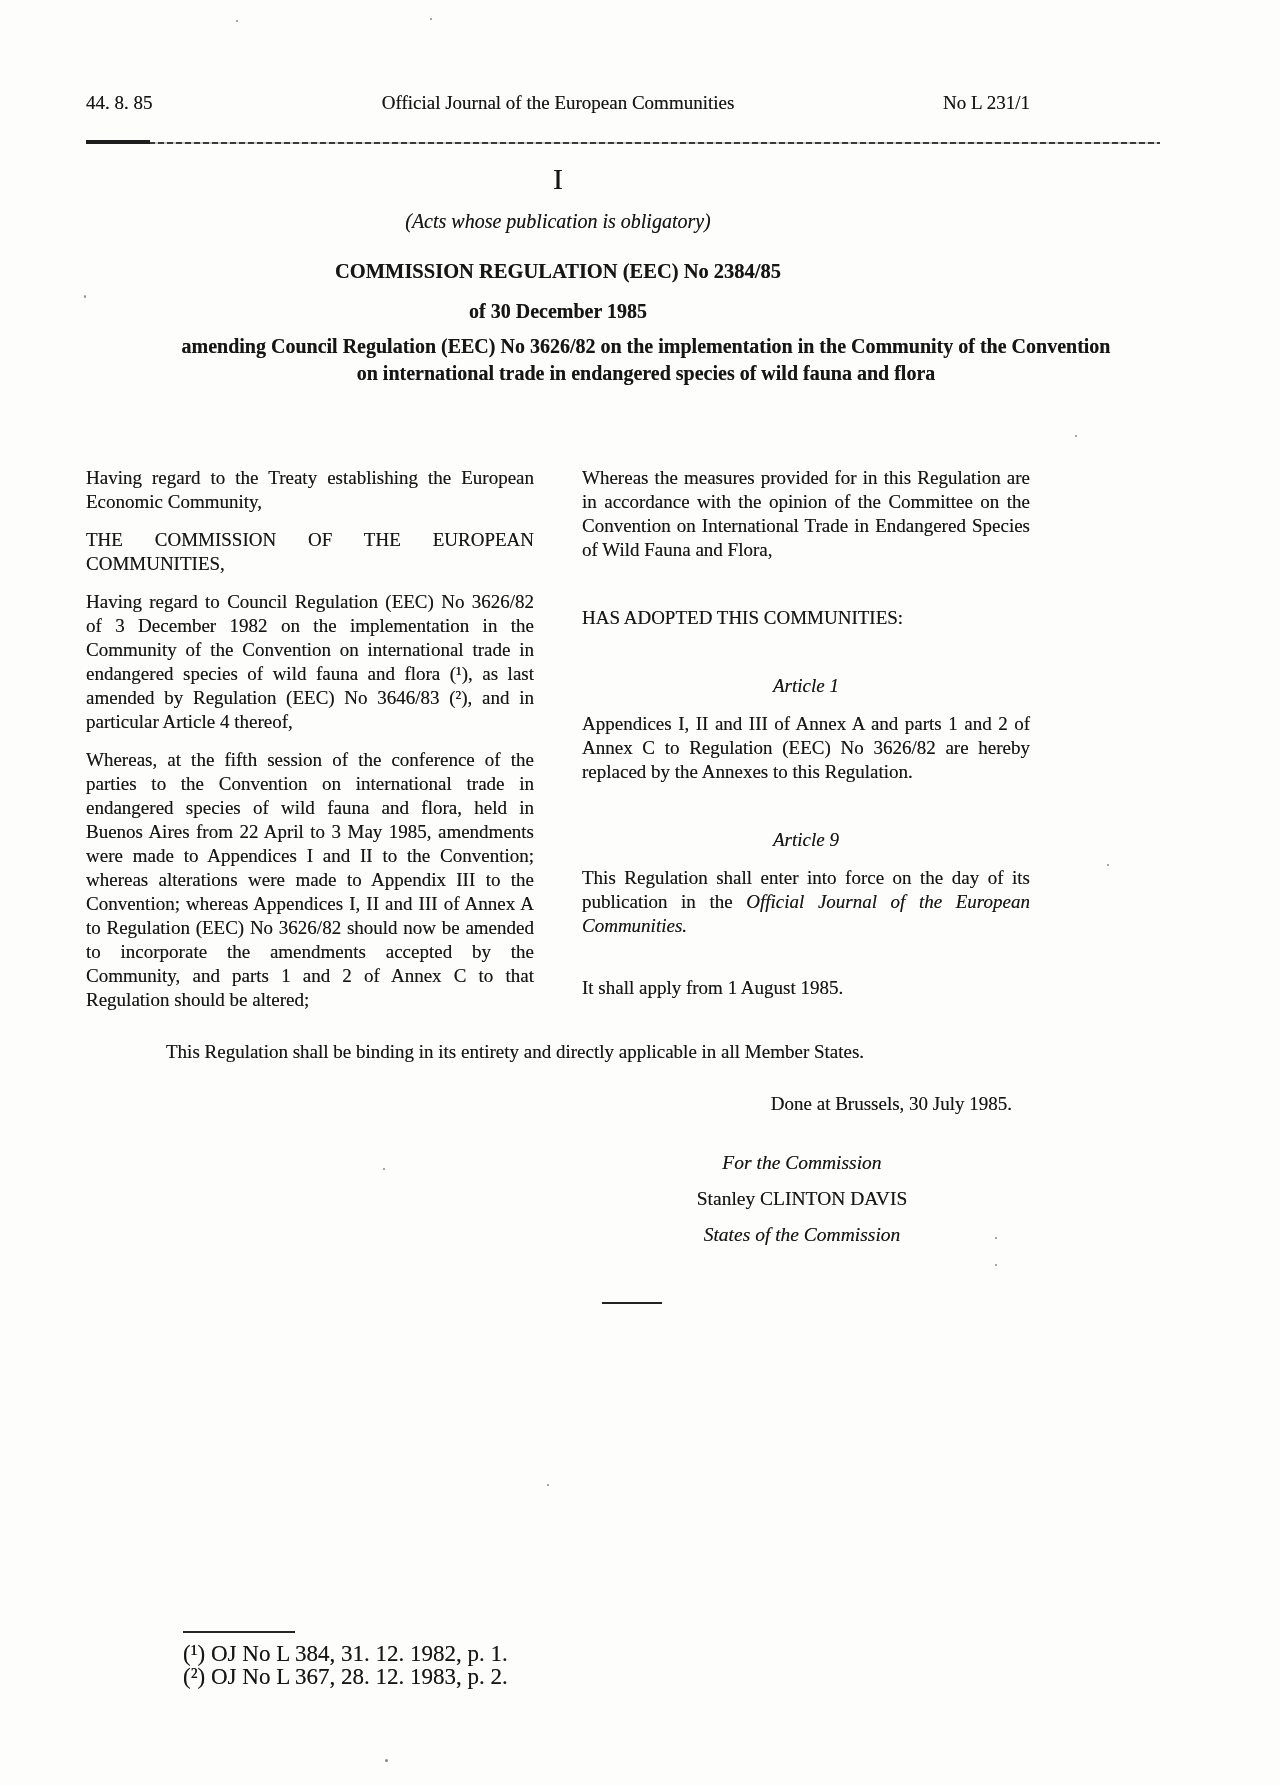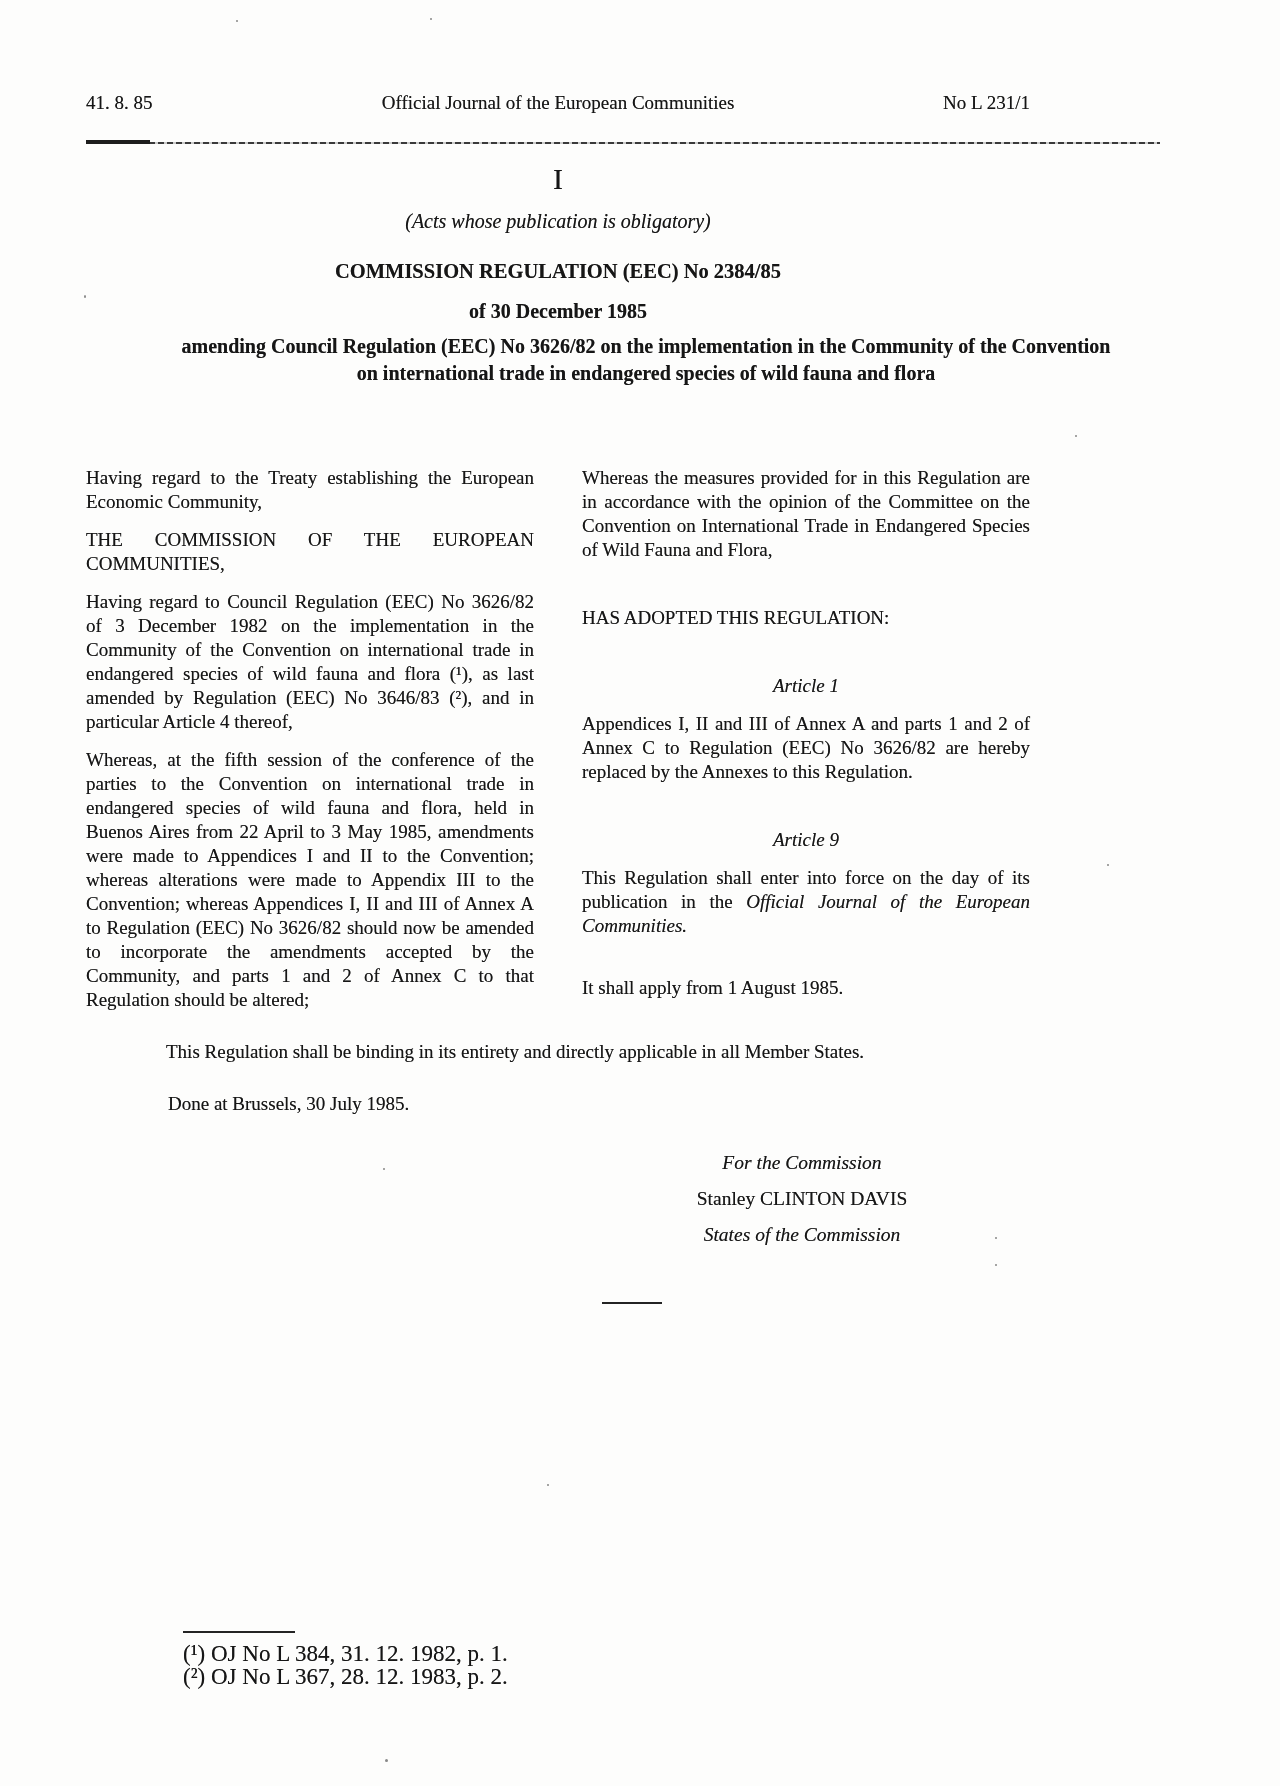--- a/index.html
+++ b/index.html
@@ -70,21 +70,21 @@
   .col { width: 448px; font-size: 19px; line-height: 24px; text-align: justify; }
   .col p { margin: 0 0 14px 0; }
   .adoption { margin-top: 44px !important; text-align: left; }
   .article-heading { margin-top: 44px !important; text-align: center; font-style: italic; }
   .apply-line { margin-top: 38px !important; text-align: left; }
   .italic { font-style: italic; }
 
   
   .closing { position: absolute; top: 1040px; left: 68px; width: 944px; font-size: 19px; line-height: 24px; }
   .closing .binding { padding-left: 98px; margin: 0; }
-  .closing .done-at { padding-left: 100px; margin: 28px 0 0 0; }
+  .closing .done-at { padding-left: 100px; margin: 28px 0 0 0; text-align: right; }
 
   
   .signature { position: absolute; top: 1152px; left: 578px; width: 448px; text-align: center; font-size: 19.5px; }
   .signature div { margin-bottom: 14px; }
 
   .mid-divider {
     position: absolute;
     top: 1302px;
     left: 602px;
     width: 60px;
@@ -98,21 +98,21 @@
 
   
   .speckle { position: absolute; background: rgba(40,40,40,0.55); border-radius: 50%; }
 </style>
 </head>
 <body>
 
 <div class="page">
 
   <div class="header">
-    <span class="date ink">41. 8. 85</span>
+    <span class="date ink">44. 8. 85</span>
     <span class="journal ink">Official Journal of the European Communities</span>
     <span class="issue ink">No L 231/1</span>
   </div>
   <div class="header-rule"></div>
   <div class="header-rule-bold"></div>
 
   <div class="centered-block section-marker ink">I</div>
   <div class="centered-block acts-note ink">(Acts whose publication is obligatory)</div>
   <div class="centered-block reg-title ink">COMMISSION REGULATION (EEC) No 2384/85</div>
   <div class="centered-block reg-date ink">of 30 December 1985</div>
@@ -120,21 +120,21 @@
 
   <div class="columns">
     <div class="col">
       <p class="ink">Having regard to the Treaty establishing the European Economic Community,</p>
       <p class="ink">THE COMMISSION OF THE EUROPEAN COMMUNITIES,</p>
       <p class="ink">Having regard to Council Regulation (EEC) No 3626/82 of 3 December 1982 on the implementation in the Community of the Convention on international trade in endangered species of wild fauna and flora (¹), as last amended by Regulation (EEC) No 3646/83 (²), and in particular Article 4 thereof,</p>
       <p class="ink">Whereas, at the fifth session of the conference of the parties to the Convention on international trade in endangered species of wild fauna and flora, held in Buenos Aires from 22 April to 3 May 1985, amendments were made to Appendices I and II to the Convention; whereas alterations were made to Appendix III to the Convention; whereas Appendices I, II and III of Annex A to Regulation (EEC) No 3626/82 should now be amended to incorporate the amendments accepted by the Community, and parts 1 and 2 of Annex C to that Regulation should be altered;</p>
     </div>
     <div class="col">
       <p class="ink">Whereas the measures provided for in this Regulation are in accordance with the opinion of the Committee on the Convention on International Trade in Endangered Species of Wild Fauna and Flora,</p>
-      <p class="adoption ink">HAS ADOPTED THIS REGULATION:</p>
+      <p class="adoption ink">HAS ADOPTED THIS COMMUNITIES:</p>
       <p class="article-heading ink">Article 1</p>
       <p class="ink">Appendices I, II and III of Annex A and parts 1 and 2 of Annex C to Regulation (EEC) No 3626/82 are hereby replaced by the Annexes to this Regulation.</p>
       <p class="article-heading ink">Article 9</p>
       <p class="ink"><span>This Regulation shall enter into force on the day of its publication in the </span><span class="italic">Official Journal of the European Communities.</span></p>
       <p class="apply-line ink">It shall apply from 1 August 1985.</p>
     </div>
   </div>
 
   <div class="closing">
     <p class="binding ink">This Regulation shall be binding in its entirety and directly applicable in all Member States.</p>

